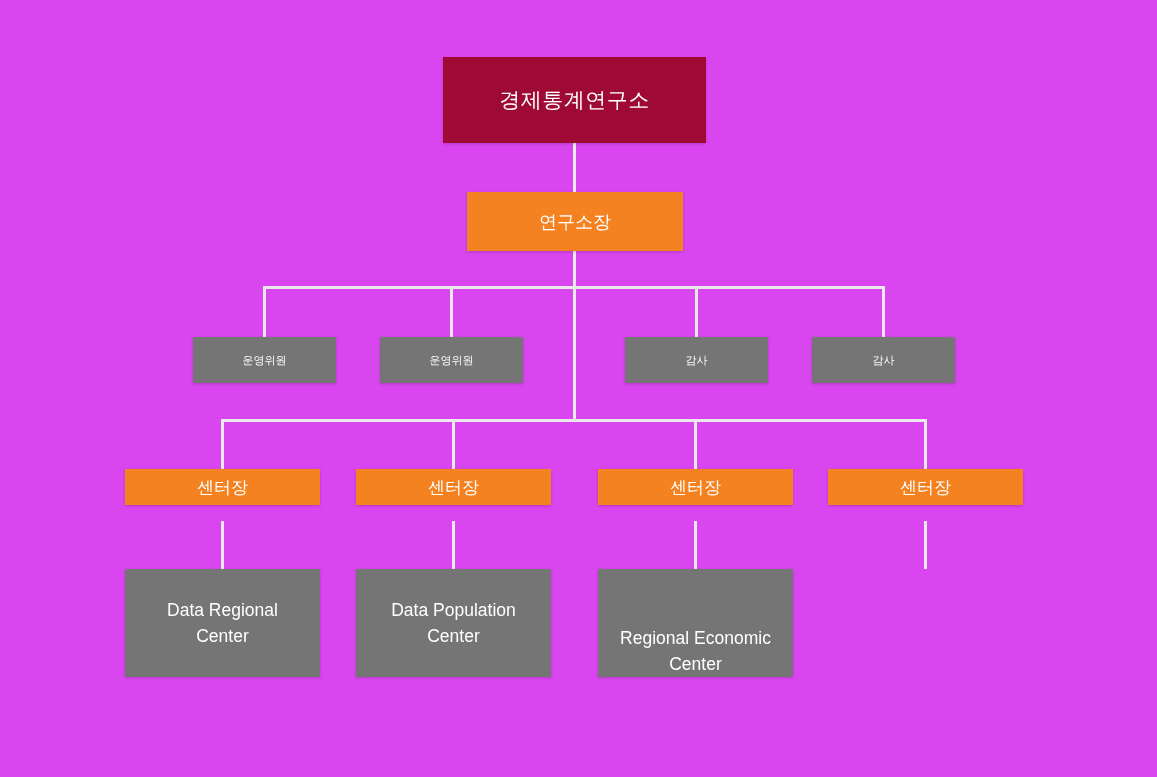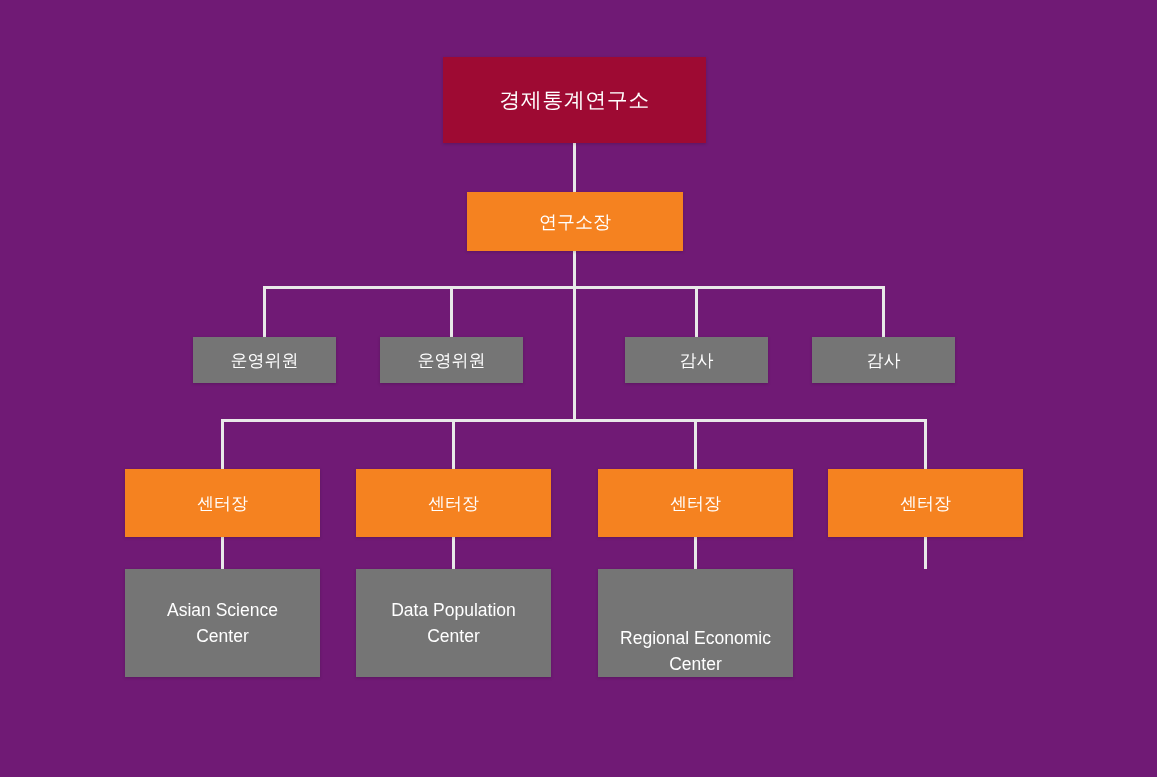--- a/index.html
+++ b/index.html
@@ -5,21 +5,21 @@
   html, body {
     margin: 0;
     padding: 0;
     background: #ffffff;
     font-family: "Liberation Sans", "DejaVu Sans", sans-serif;
   }
   .canvas {
     position: relative;
     width: 1157px;
     height: 777px;
-    background: #701a75;
+    background: #d946ef;
     overflow: hidden;
   }
   .line {
     position: absolute;
     background: #E9E9E9;
   }
   .node {
     position: absolute;
     display: flex;
     align-items: center;
@@ -39,24 +39,24 @@
   .root-box {
     left: 443px; top: 57px; width: 263px; height: 86px;
     font-size: 21px; letter-spacing: 0.5px;
   }
   .director-box {
     left: 467px; top: 192px; width: 216px; height: 59px;
     font-size: 18px;
   }
   .lvl3-box {
     top: 337px; width: 143px; height: 46px;
-    font-size: 17px;
+    font-size: 11px;
   }
   .head-box {
-    top: 469px; width: 195px; height: 68px;
+    top: 469px; width: 195px; height: 36px;
     font-size: 17px;
     text-align: right;
   }
   .center-box {
     top: 569px; width: 195px; height: 108px;
     font-size: 17.5px; line-height: 26px;
     padding: 0 8px;
   }
 </style>
 </head>
@@ -112,21 +112,21 @@
     <span class="node-label">센터장</span>
   </div>
   <div class="node orange head-box" style="left:598px;">
     <span class="node-label">센터장</span>
   </div>
   <div class="node orange head-box" style="left:828px;">
     <span class="node-label">센터장</span>
   </div>
 
   <div class="node gray center-box" style="left:125px;">
-    <span class="node-label">Asian Science
+    <span class="node-label">Data Regional
 Center</span>
   </div>
   <div class="node gray center-box" style="left:356px;">
     <span class="node-label">Data Population
 Center</span>
   </div>
   <div class="node gray center-box" style="left:598px;align-items:flex-end;">
     <span class="node-label">Regional Economic
 Center</span>
   </div>

